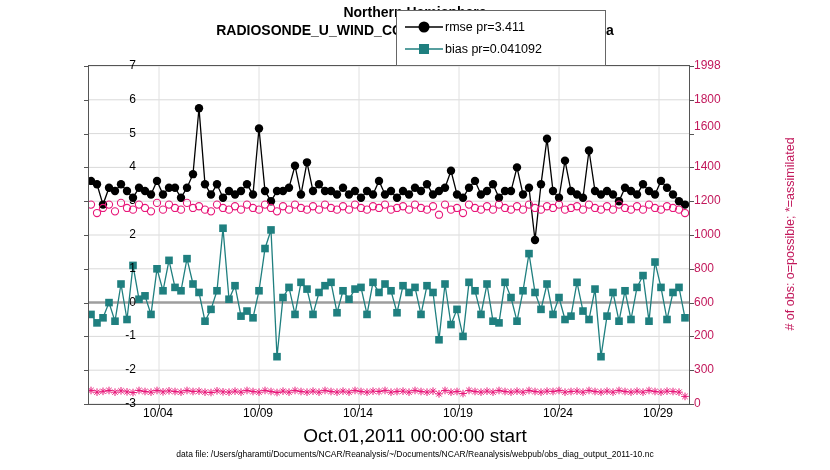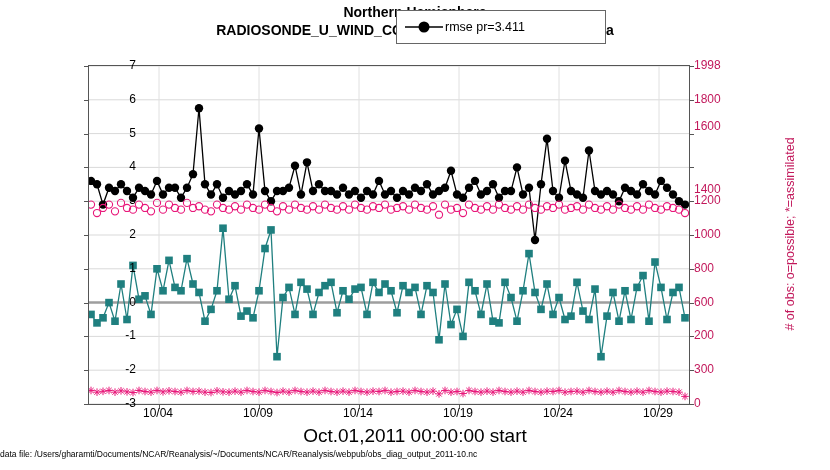--- a/index.html
+++ b/index.html
@@ -14,21 +14,21 @@
 
   .ytick-l{position:absolute;right:694px;transform:translateY(-50%);font-size:12px;color:#000;text-align:right;width:40px;}
   .ytick-r{position:absolute;left:694px;transform:translateY(-50%);font-size:12px;color:#c2185b;text-align:left;width:50px;}
   .tickmark-l{position:absolute;left:-5px;width:5px;height:1px;background:#555;}
   .tickmark-r{position:absolute;right:-5px;width:5px;height:1px;background:#555;}
 
   .xtick{position:absolute;top:406px;transform:translateX(-50%);font-size:12px;color:#000;white-space:nowrap;}
   .xtickmark{position:absolute;bottom:-5px;width:1px;height:5px;background:#555;}
   #ylabel-right{position:absolute;left:790px;top:234px;transform:translate(-50%,-50%) rotate(-90deg);transform-origin:center;font-size:12.5px;color:#c2185b;white-space:nowrap;}
   #xlabel{position:absolute;left:0;right:0;top:425px;text-align:center;font-size:19px;color:#000;}
-  #footer{position:absolute;left:0;right:0;top:449px;text-align:left;font-size:8.5px;color:#000;}
+  #footer{position:absolute;left:0;right:0;top:449px;text-align:center;font-size:8.5px;color:#000;}
 
   #legend{position:absolute;left:396px;top:10px;width:196px;background:#fff;border:1px solid #666;padding:5px 6px;}
   .legrow{display:flex;align-items:center;height:22px;}
   .legmark{width:42px;display:flex;align-items:center;justify-content:center;}
   .legtext{font-size:12.5px;color:#000;}
   svg{display:block;}
 </style>
 </head>
 <body>
 
@@ -997,41 +997,50 @@
   <div id="legend">
     <div class="legrow">
       <span class="legmark">
         <svg width="42" height="16">
             <line x1="2" y1="8" x2="40" y2="8" stroke="#000" stroke-width="1.4"></line>
             <circle cx="21" cy="8" r="5.5" fill="#000"></circle>
           </svg>
       </span>
       <span class="legtext">rmse pr=3.411</span>
     </div>
+    <div class="legrow">
+      <span class="legmark">
+        <svg width="42" height="16">
+            <line x1="2" y1="8" x2="40" y2="8" stroke="#1f7f7f" stroke-width="1.4"></line>
+            <rect x="16" y="3" width="10" height="10" fill="#1f7f7f"></rect>
+          </svg>
+      </span>
+      <span class="legtext">bias pr=0.041092</span>
+    </div>
   </div>
 
 <div class="ytick-l" style="top: 403px;">-3</div>
     <div class="ytick-l" style="top: 369.2px;">-2</div>
     <div class="ytick-l" style="top: 335.4px;">-1</div>
     <div class="ytick-l" style="top: 301.6px;">0</div>
     <div class="ytick-l" style="top: 267.8px;">1</div>
     <div class="ytick-l" style="top: 234px;">2</div>
     <div class="ytick-l" style="top: 200.2px;">3</div>
     <div class="ytick-l" style="top: 166.4px;">4</div>
     <div class="ytick-l" style="top: 132.6px;">5</div>
     <div class="ytick-l" style="top: 98.8px;">6</div>
     <div class="ytick-l" style="top: 65px;">7</div>
     <div class="ytick-r" style="top: 403px;">0</div>
     <div class="ytick-r" style="top: 369.2px;">300</div>
     <div class="ytick-r" style="top: 335.4px;">200</div>
     <div class="ytick-r" style="top: 301.6px;">600</div>
     <div class="ytick-r" style="top: 267.8px;">800</div>
     <div class="ytick-r" style="top: 234px;">1000</div>
     <div class="ytick-r" style="top: 200.2px;">1200</div>
-    <div class="ytick-r" style="top: 166.4px; margin-top: 23px;">1400</div>
+    <div class="ytick-r" style="top: 166.4px;">1400</div>
     <div class="ytick-r" style="top: 126px;">1600</div>
     <div class="ytick-r" style="top: 98.8px;">1800</div>
     <div class="ytick-r" style="top: 65px;">1998</div>
     <div class="xtick" style="left: 158px; text-align: right;">10/04</div>
     <div class="xtick" style="left: 258px;">10/09</div>
     <div class="xtick" style="left: 358px;">10/14</div>
     <div class="xtick" style="left: 458px;">10/19</div>
     <div class="xtick" style="left: 558px;">10/24</div>
     <div class="xtick" style="left: 658px;">10/29</div>
   </div>

